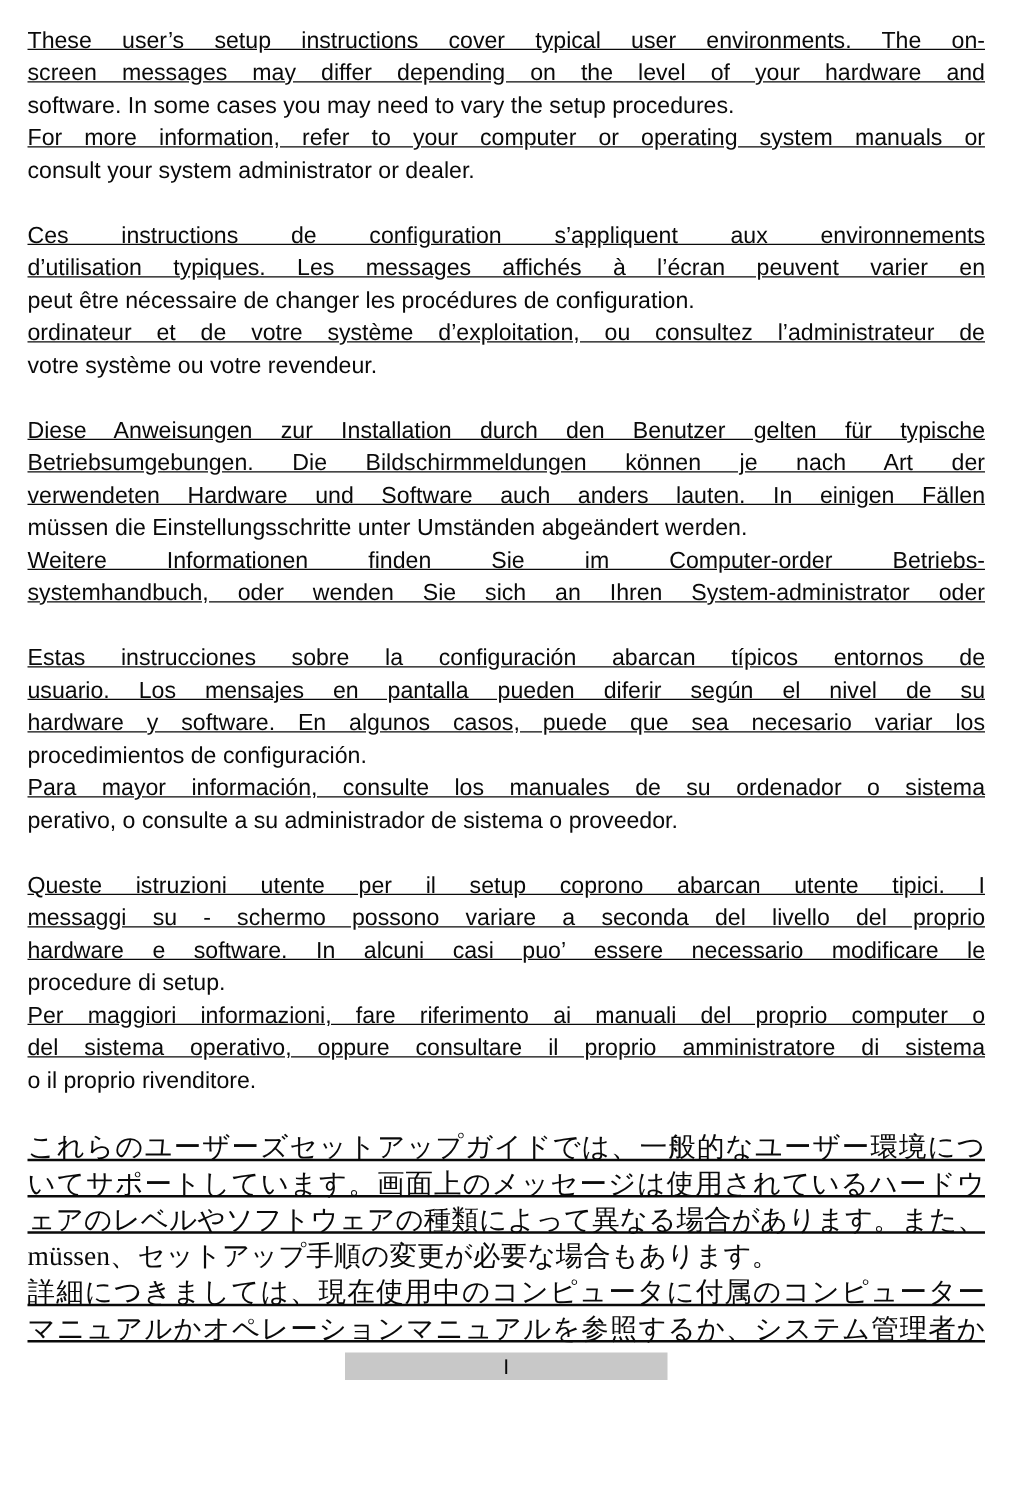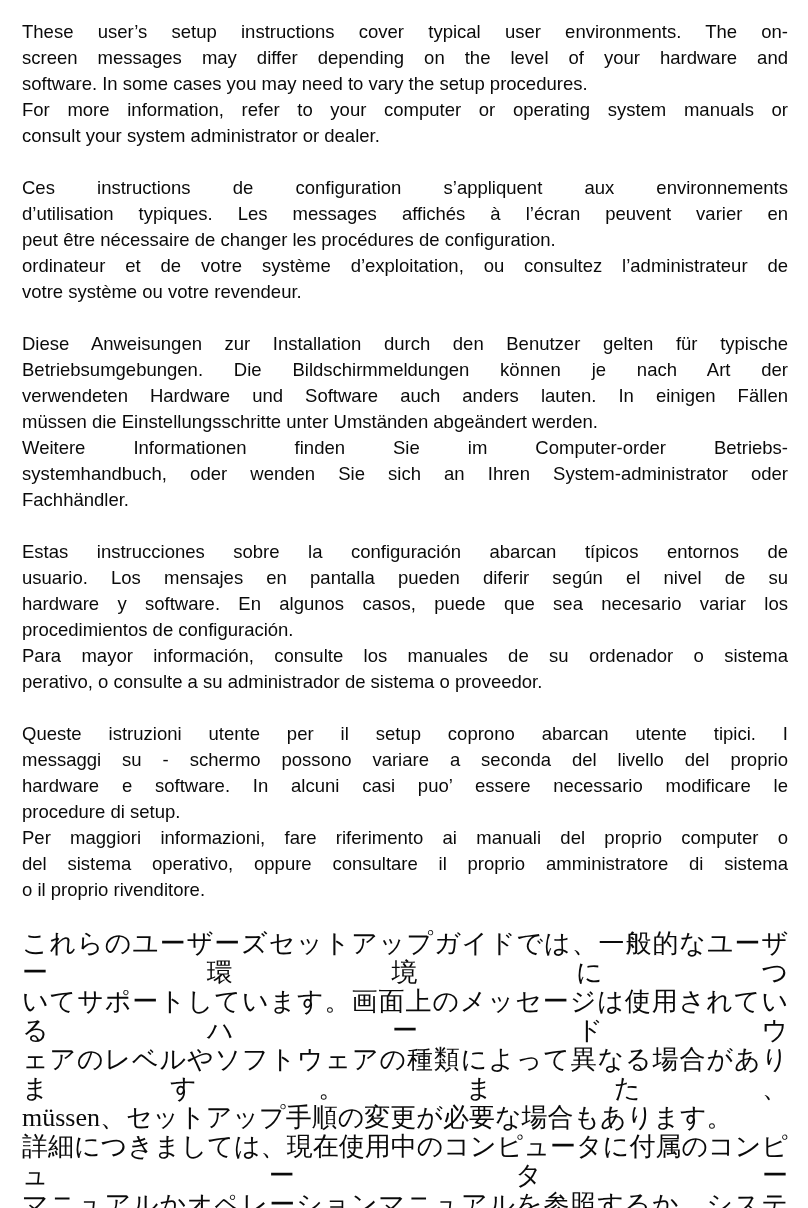--- a/index.html
+++ b/index.html
@@ -20,24 +20,24 @@
     overflow: hidden;
   }
   .lang-section { margin-bottom: 26px; }
   .para { margin: 0; }
   .line {
     line-height: 26px;
     text-align: justify;
     text-align-last: left;
     white-space: normal;
   }
-  .line.full { text-align-last: justify; }
+  .line.full { text-align-last: justify; text-decoration: underline; }
   .section-ja .line {
     font-family: "Liberation Serif", serif;
-    font-size: 26px;
+    font-size: 22px;
     line-height: 29px;
   }
   .section-ja { margin-bottom: 5px; }
   .footer-bar {
     width: 258px;
     height: 22px;
     margin: 0 auto;
     background: #c8c8c8;
     text-align: center;
   }
@@ -79,21 +79,20 @@
   <section class="lang-section">
     <div class="para">
       <div class="line full">Diese Anweisungen zur Installation durch den Benutzer gelten für typische</div>
       <div class="line full">Betriebsumgebungen. Die Bildschirmmeldungen können je nach Art der</div>
       <div class="line full">verwendeten Hardware und Software auch anders lauten. In einigen Fällen</div>
       <div class="line">müssen die Einstellungsschritte unter Umständen abgeändert werden.</div>
     </div>
     <div class="para">
       <div class="line full">Weitere Informationen finden Sie im Computer-order Betriebs-</div>
       <div class="line full">systemhandbuch, oder wenden Sie sich an Ihren System-administrator oder</div>
-      <div class="line">Fachhändler.</div>
     </div>
   </section>
 
   <section class="lang-section">
     <div class="para">
       <div class="line full">Estas instrucciones sobre la configuración abarcan típicos entornos de</div>
       <div class="line full">usuario. Los mensajes en pantalla pueden diferir según el nivel de su</div>
       <div class="line full">hardware y software. En algunos casos, puede que sea necesario variar los</div>
       <div class="line">procedimientos de configuración.</div>
     </div>

